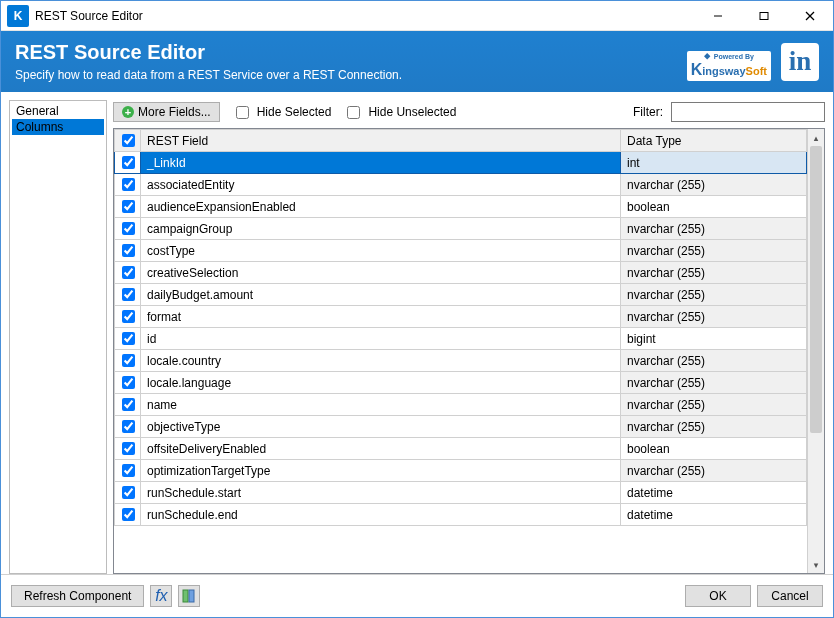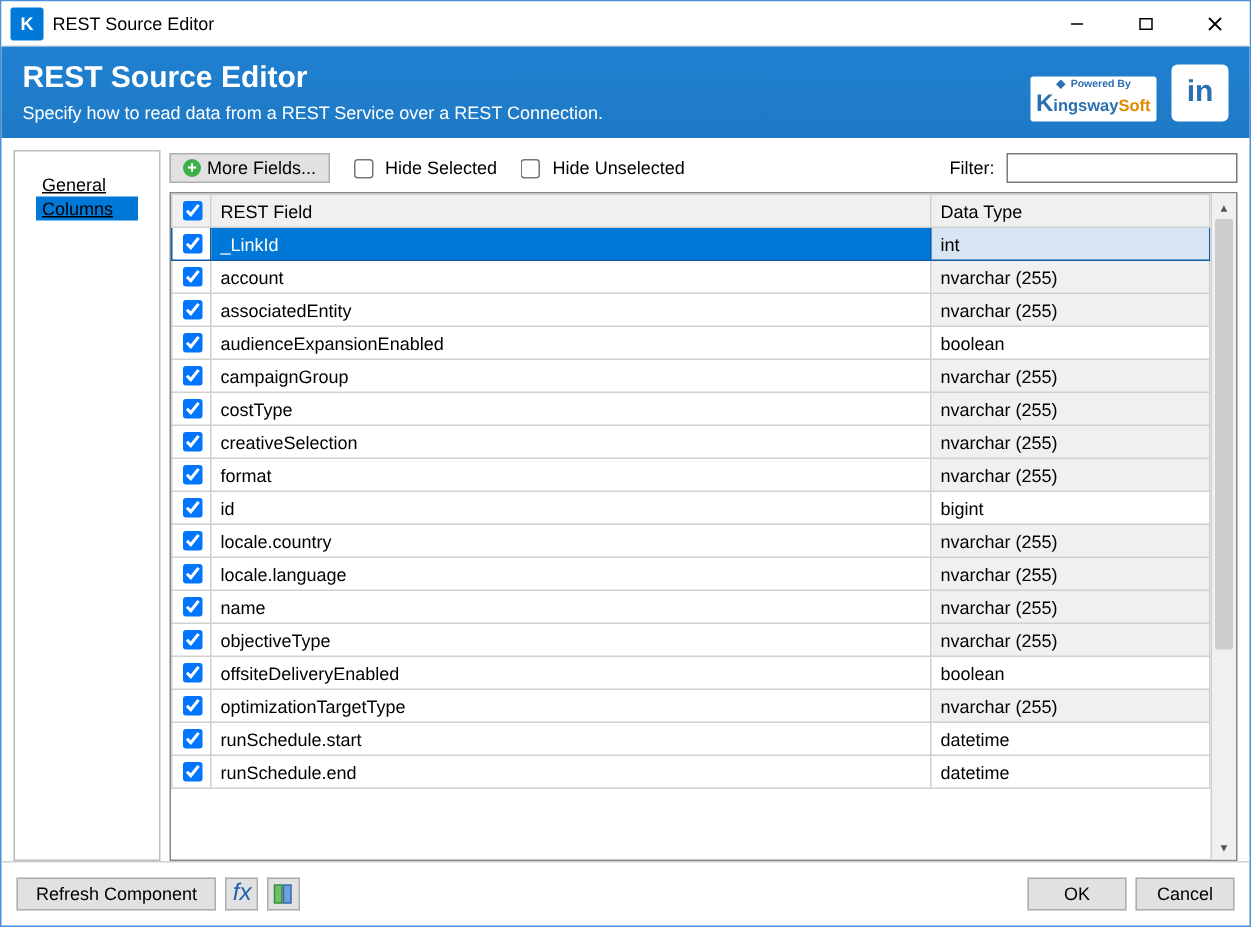--- a/index.html
+++ b/index.html
@@ -11,23 +11,23 @@
   .titlebar .sysbtns { display: flex; height: 100%; }
   .titlebar .sysbtn { width: 46px; display:flex; align-items:center; justify-content:center; font-size: 12px; color:#000; }
   .header { background: linear-gradient(#1f80d0,#1f7ac6); color: #fff; padding: 10px 14px; display:flex; align-items:center; }
   .header .htitle { font-size: 20px; font-weight: 600; }
   .header .hsubtitle { font-size: 12px; margin-top: 4px; font-weight: 400; }
   .header .logos { margin-left: auto; display:flex; align-items:flex-end; gap:10px; }
   .ks-logo { background:#fff; border-radius:2px; padding:2px 4px; line-height:1.1; }
   .ks-logo .small { font-size:7px; color:#2a6fb0; font-weight:600; display:flex; align-items:center; justify-content:center; gap:2px;}
   .ks-logo .big { font-size:11px; color:#2a6fb0; font-weight:700; }
   .ks-logo .big .k { font-size:16px; }
-  .li-logo { width:38px; height:38px; background:#fff; border-radius:4px; display:flex; align-items:center; justify-content:center; color:#2a6fb0; font-weight:700; font-size:20px; }
+  .li-logo { width:38px; height:38px; background:#fff; border-radius:4px; display:flex; align-items:center; justify-content:center; color:#2a6fb0; font-weight:700; font-size:27px;font-family:Liberation Serif, serif; }
   .body { flex:1; display:flex; padding: 8px 8px 0 8px; gap: 6px; min-height:0; }
-  .sidebar { width: 98px; border: 1px solid #bcbcbc; padding:14px; background:#fff;text-decoration:underline; }
+  .sidebar { width: 98px; border: 1px solid #bcbcbc; padding:2px; background:#fff; }
   .sidebar .item { padding: 1px 4px; cursor:default; }
   .sidebar .item.selected { background:#0078d7; color:#000000; }
   .main { flex:1; display:flex; flex-direction:column; min-width:0; }
   .toolbar { display:flex; align-items:center; gap: 4px; padding: 2px 0 6px 0; }
   .toolbar .btn { border:1px solid #adadad; background:#e1e1e1; padding: 2px 8px; display:flex; align-items:center; gap:4px; cursor:default; }
   .toolbar .plus-icon { width:12px; height:12px; border-radius:50%; background:#3cb04a; color:#fff; display:flex; align-items:center; justify-content:center; font-size:11px; line-height:1; font-weight:bold; }
   .toolbar label.chk { display:flex; align-items:center; gap:5px; margin-left:8px; }
   .toolbar input[type=checkbox]{ width:13px; height:13px; }
   .toolbar .spacer { flex:1; }
   .toolbar .filter-label { margin-right:4px; }
@@ -136,25 +136,20 @@
               </tr>
             </thead>
             <tbody id="gridBody">
                 <tr class="selected">
                   <td class="chkcol"><input type="checkbox" checked="" style=""></td>
                   <td class="fieldcol">_LinkId</td>
                   <td class="dtcol">int</td>
                 </tr>
                 <tr>
                   <td class="chkcol"><input type="checkbox" checked="" style=""></td>
-                  <td class="fieldcol">account</td>
-                  <td class="dtcol">nvarchar (255)</td>
-                </tr>
-                <tr>
-                  <td class="chkcol"><input type="checkbox" checked="" style=""></td>
                   <td class="fieldcol">associatedEntity</td>
                   <td class="dtcol">nvarchar (255)</td>
                 </tr>
                 <tr>
                   <td class="chkcol"><input type="checkbox" checked="" style=""></td>
                   <td class="fieldcol">audienceExpansionEnabled</td>
                   <td class="dtcol white">boolean</td>
                 </tr>
                 <tr>
                   <td class="chkcol"><input type="checkbox" checked="" style=""></td>
@@ -162,20 +157,25 @@
                   <td class="dtcol">nvarchar (255)</td>
                 </tr>
                 <tr>
                   <td class="chkcol"><input type="checkbox" checked="" style=""></td>
                   <td class="fieldcol">costType</td>
                   <td class="dtcol">nvarchar (255)</td>
                 </tr>
                 <tr>
                   <td class="chkcol"><input type="checkbox" checked="" style=""></td>
                   <td class="fieldcol">creativeSelection</td>
+                  <td class="dtcol">nvarchar (255)</td>
+                </tr>
+                <tr>
+                  <td class="chkcol"><input type="checkbox" checked="" style=""></td>
+                  <td class="fieldcol">dailyBudget.amount</td>
                   <td class="dtcol">nvarchar (255)</td>
                 </tr>
                 <tr>
                   <td class="chkcol"><input type="checkbox" checked="" style=""></td>
                   <td class="fieldcol">format</td>
                   <td class="dtcol">nvarchar (255)</td>
                 </tr>
                 <tr>
                   <td class="chkcol"><input type="checkbox" checked="" style=""></td>
                   <td class="fieldcol">id</td>

